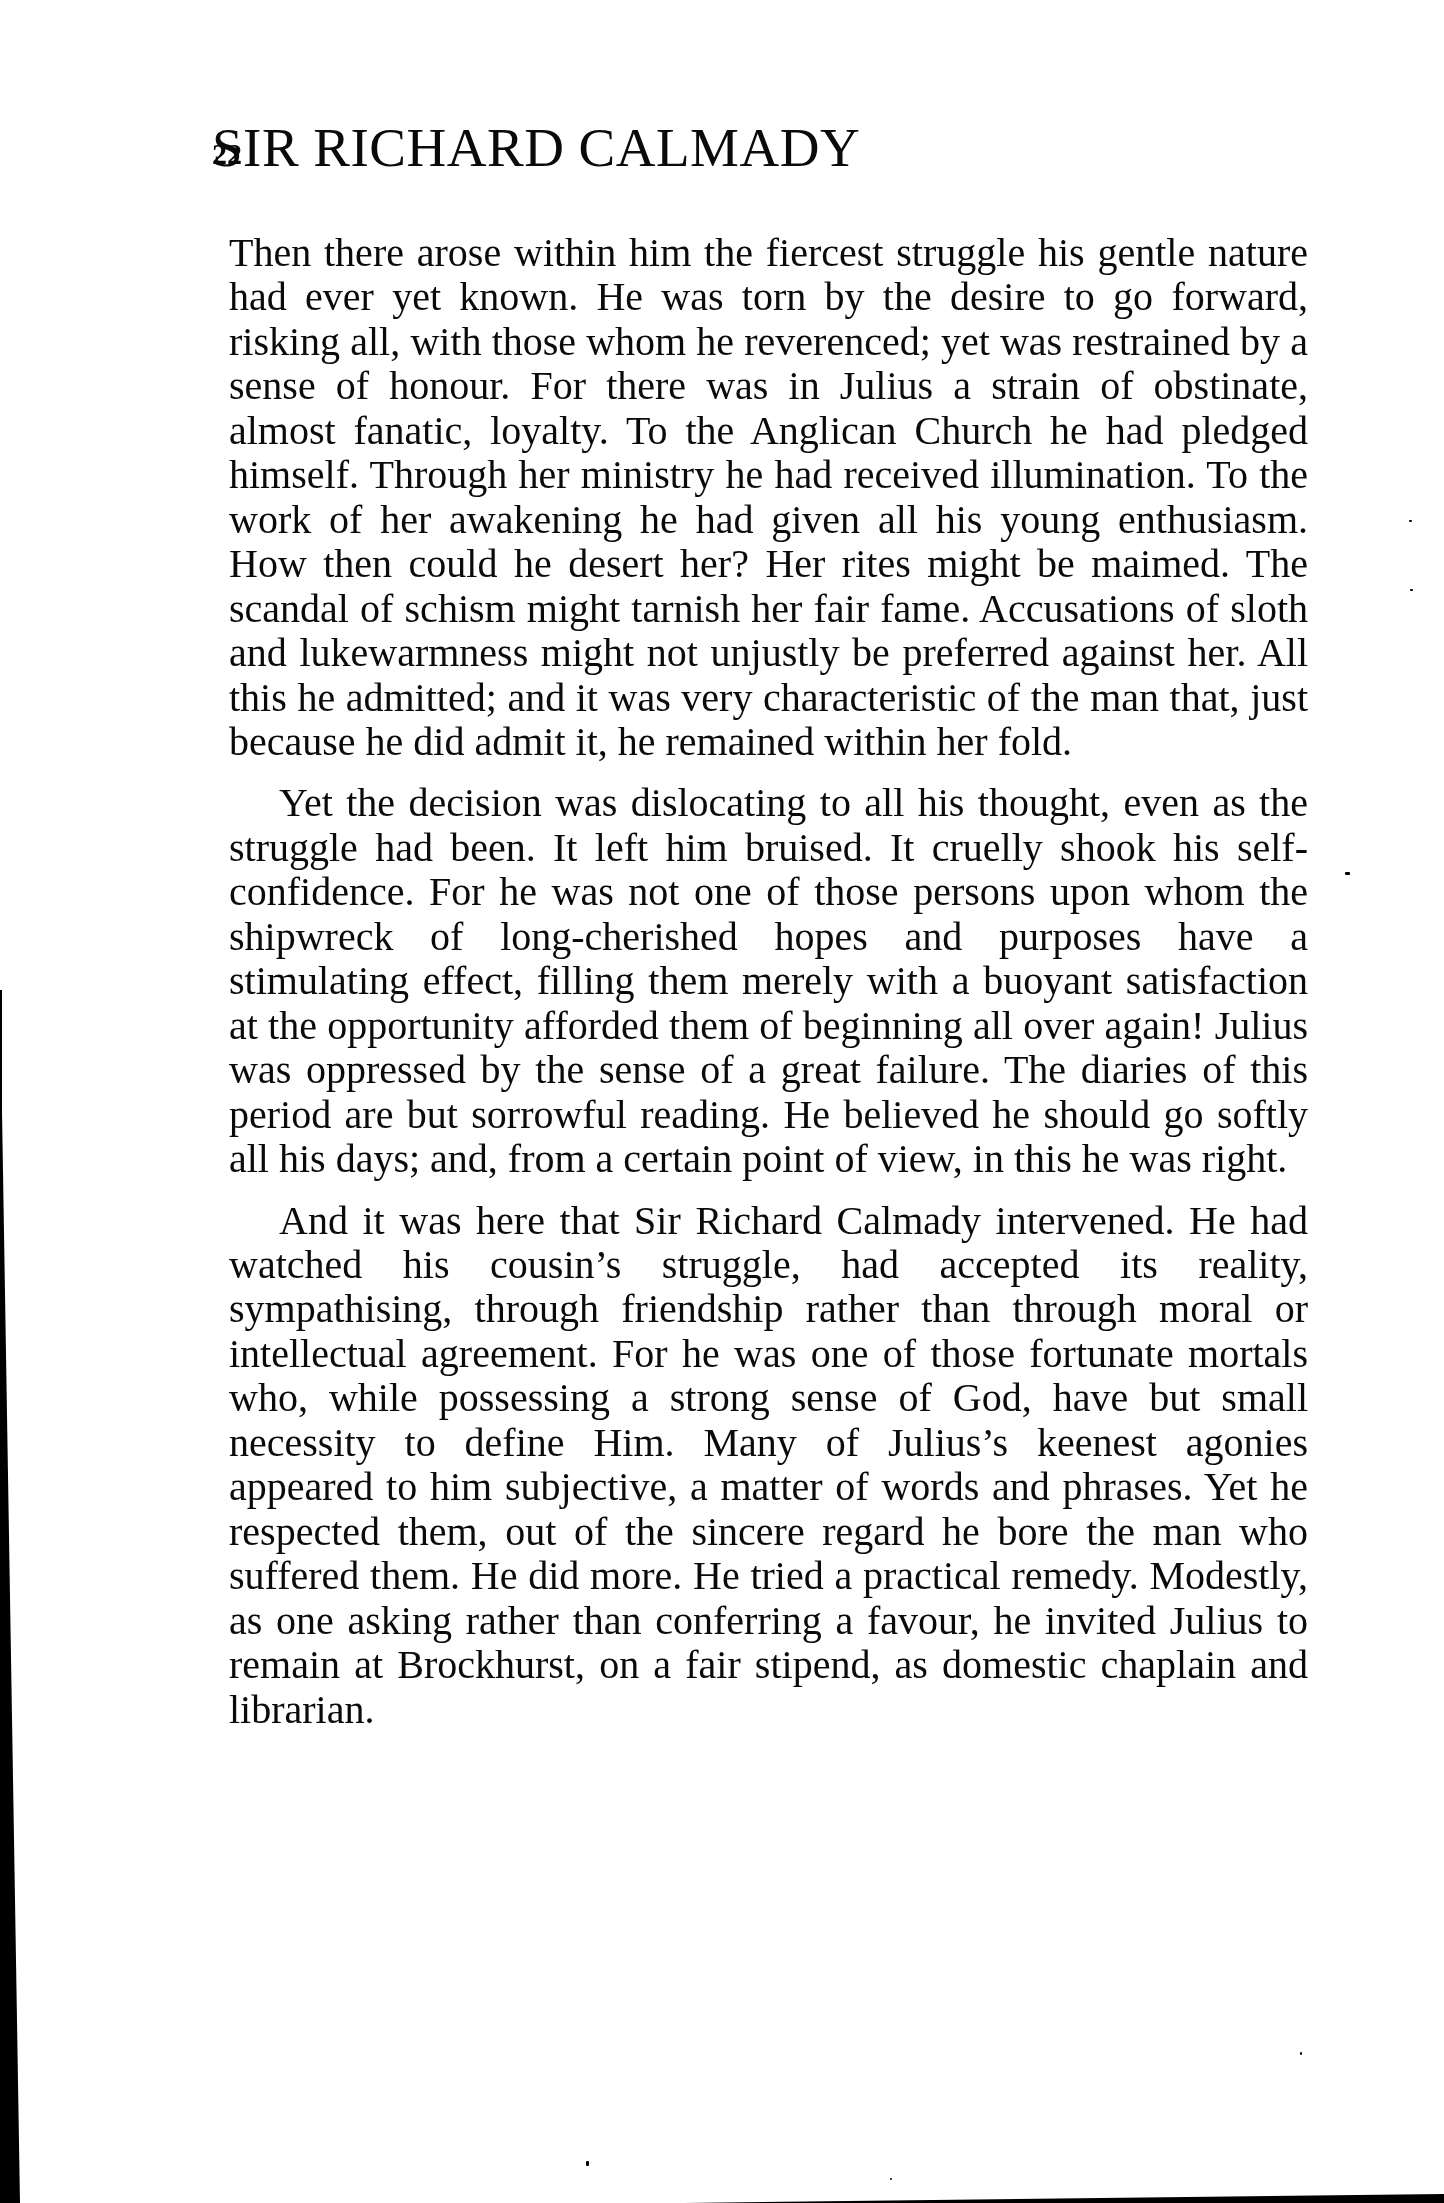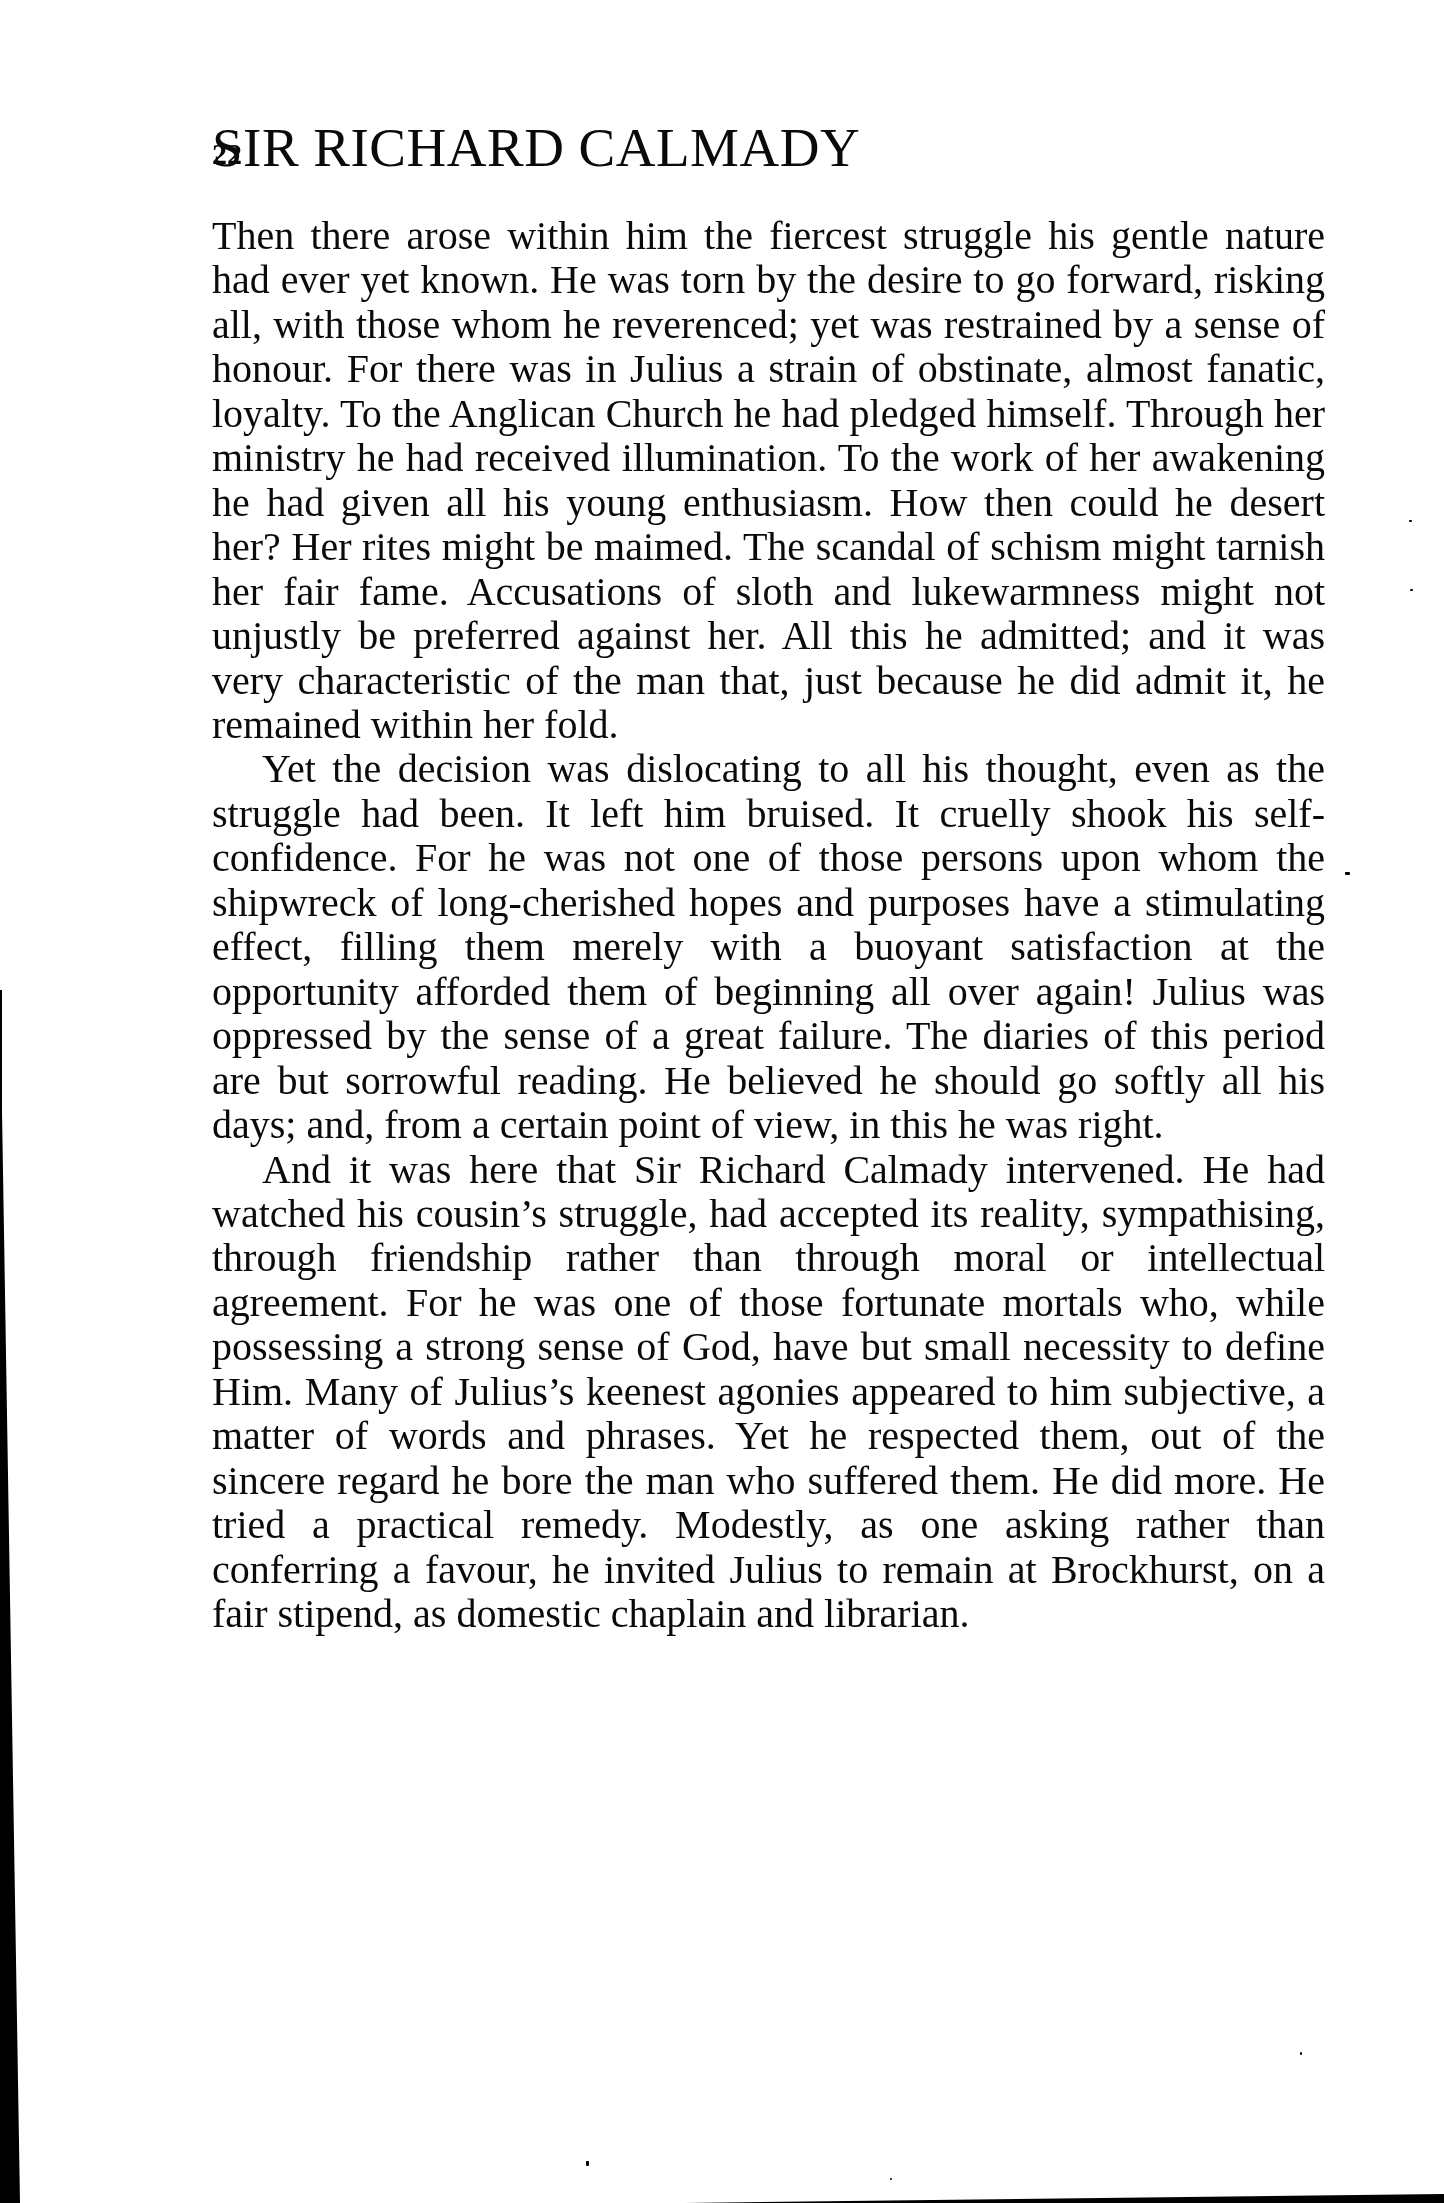--- a/index.html
+++ b/index.html
@@ -49,21 +49,21 @@
   .body-text {
     position: absolute;
     left: 212px;
     top: 214px;
     width: 1113px;
     font-size: 40px;
     line-height: 44.45px;
     text-align: justify;
   }
   .body-text p {
-    margin: 0;
+    margin: 17px;
     text-indent: 0;
   }
   .body-text p.indent {
     text-indent: 50px;
   }
   .scan-edge-left {
     position: absolute;
     left: 0;
     top: 990px;
     width: 0;

